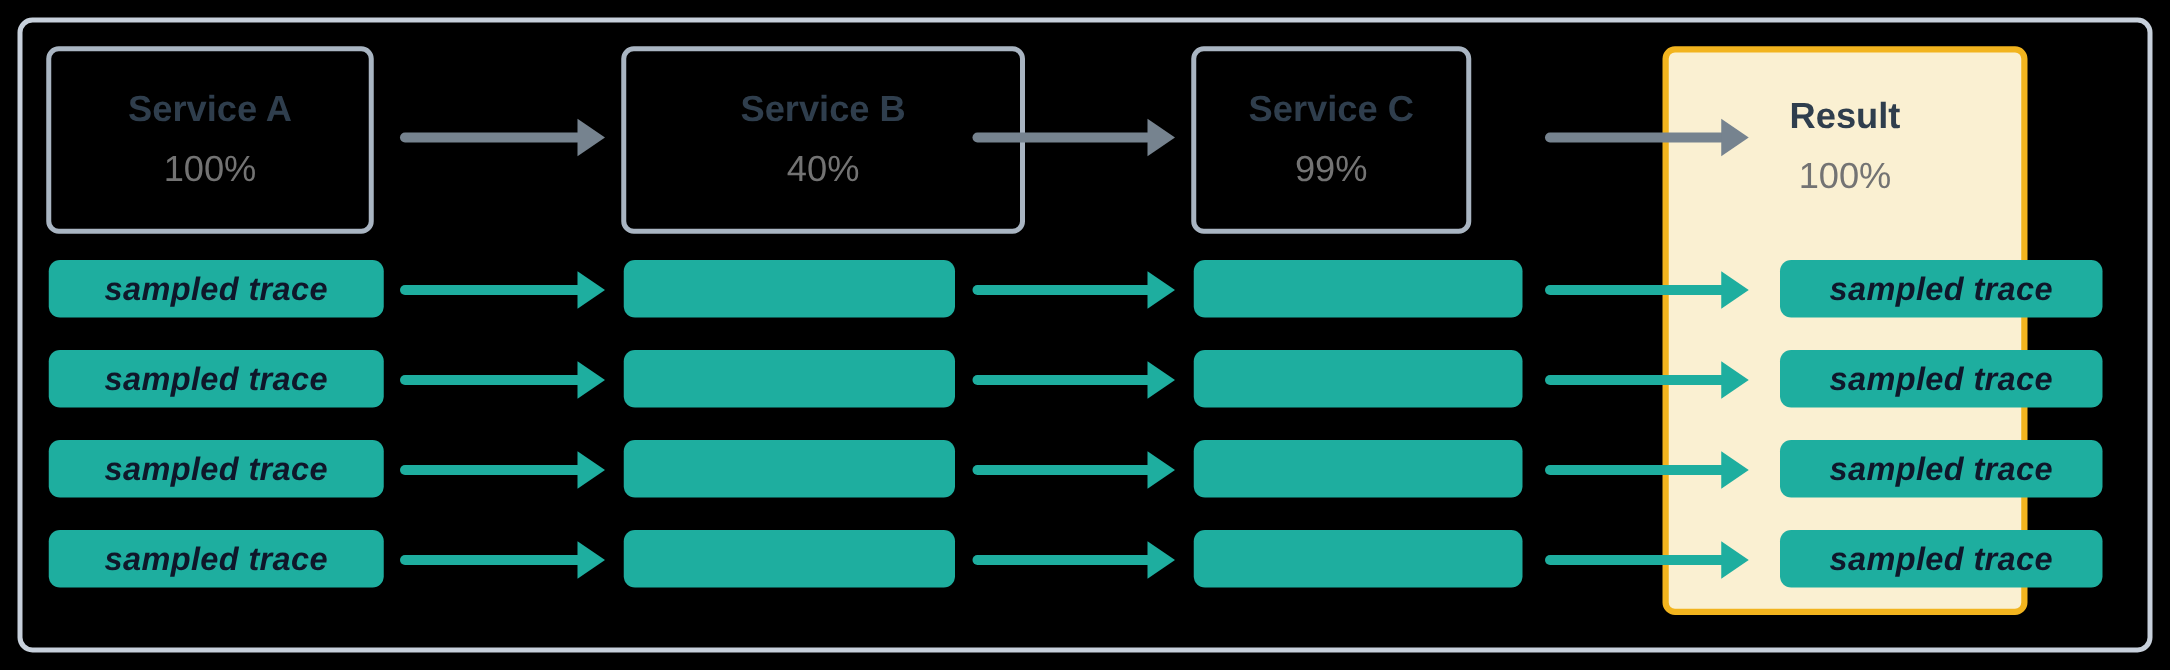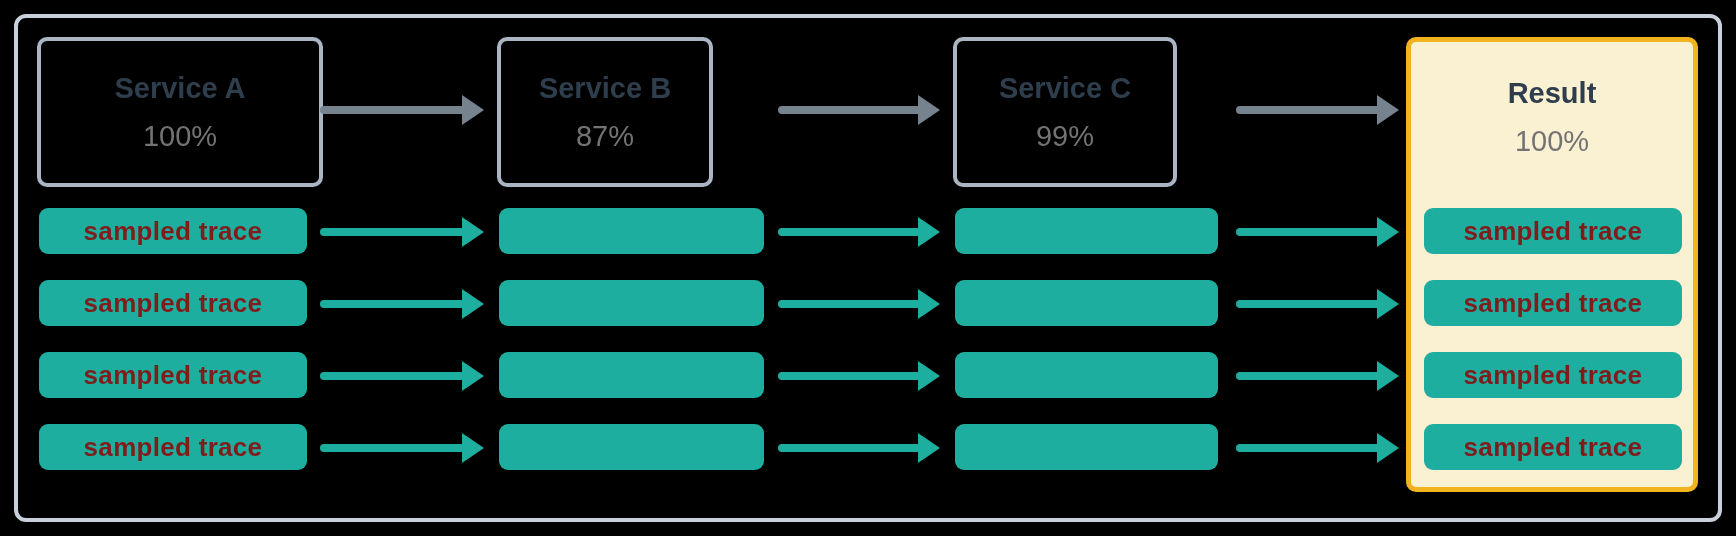--- a/index.html
+++ b/index.html
@@ -12,34 +12,34 @@
     border:4px solid #C7D0DB;border-radius:12px;box-sizing:border-box;
     background:transparent;
   }
   .svc{
     position:absolute;top:37px;height:150px;box-sizing:border-box;
     border:4px solid #A9B5C2;border-radius:10px;background:transparent;
     display:flex;flex-direction:column;align-items:center;justify-content:center;gap:8px;
   }
   .svc .t,.result .t{font-size:29px;font-weight:700;color:#2F3E4D;line-height:40px;}
   .svc .v,.result .v{font-size:29px;font-weight:400;color:#737373;line-height:40px;}
-  #svc-a{left:37px;width:286px;}
-  #svc-b{left:497px;width:216px;}
+  #svc-a{left:37px;width:262px;}
+  #svc-b{left:497px;width:323px;}
   #svc-c{left:953px;width:224px;}
   .result{
-    position:absolute;left:1406px;top:37px;width:292px;height:455px;box-sizing:border-box;
+    position:absolute;left:1330px;top:37px;width:292px;height:455px;box-sizing:border-box;
     background:#FAF0D2;border:5px solid #F2B41E;border-radius:10px;
   }
   .result .hdr{
     height:150px;display:flex;flex-direction:column;align-items:center;justify-content:center;gap:8px;
   }
   .pill{
     position:absolute;height:46px;background:#1EAE9F;border-radius:9px;
     display:flex;align-items:center;justify-content:center;
-    color:#7f1d1d;font-size:26px;font-weight:600;letter-spacing:0.3px;
+    color:#0f172a;font-size:26px;font-weight:600;letter-spacing:0.3px;font-style:italic;
   }
   .pill.c1{left:39px;width:268px;}
   .pill.c2{left:499px;width:265px;}
   .pill.c3{left:955px;width:263px;}
   .pill.c4{left:1424px;width:258px;}
   .r1{top:208px;} .r2{top:280px;} .r3{top:352px;} .r4{top:424px;}
   .arrow{position:absolute;height:30px;}
   .arrow .shaft{
     position:absolute;left:0;right:18px;top:11px;height:8px;border-radius:4px;display:block;
   }
@@ -61,21 +61,21 @@
 
 <div class="canvas">
   <div class="frame"></div>
 
   <div class="svc" id="svc-a">
     <div class="t">Service A</div>
     <div class="v">100%</div>
   </div>
   <div class="svc" id="svc-b">
     <div class="t">Service B</div>
-    <div class="v">87%</div>
+    <div class="v">40%</div>
   </div>
   <div class="svc" id="svc-c">
     <div class="t">Service C</div>
     <div class="v">99%</div>
   </div>
 
   <div class="result">
     <div class="hdr">
       <div class="t">Result</div>
       <div class="v">100%</div>

